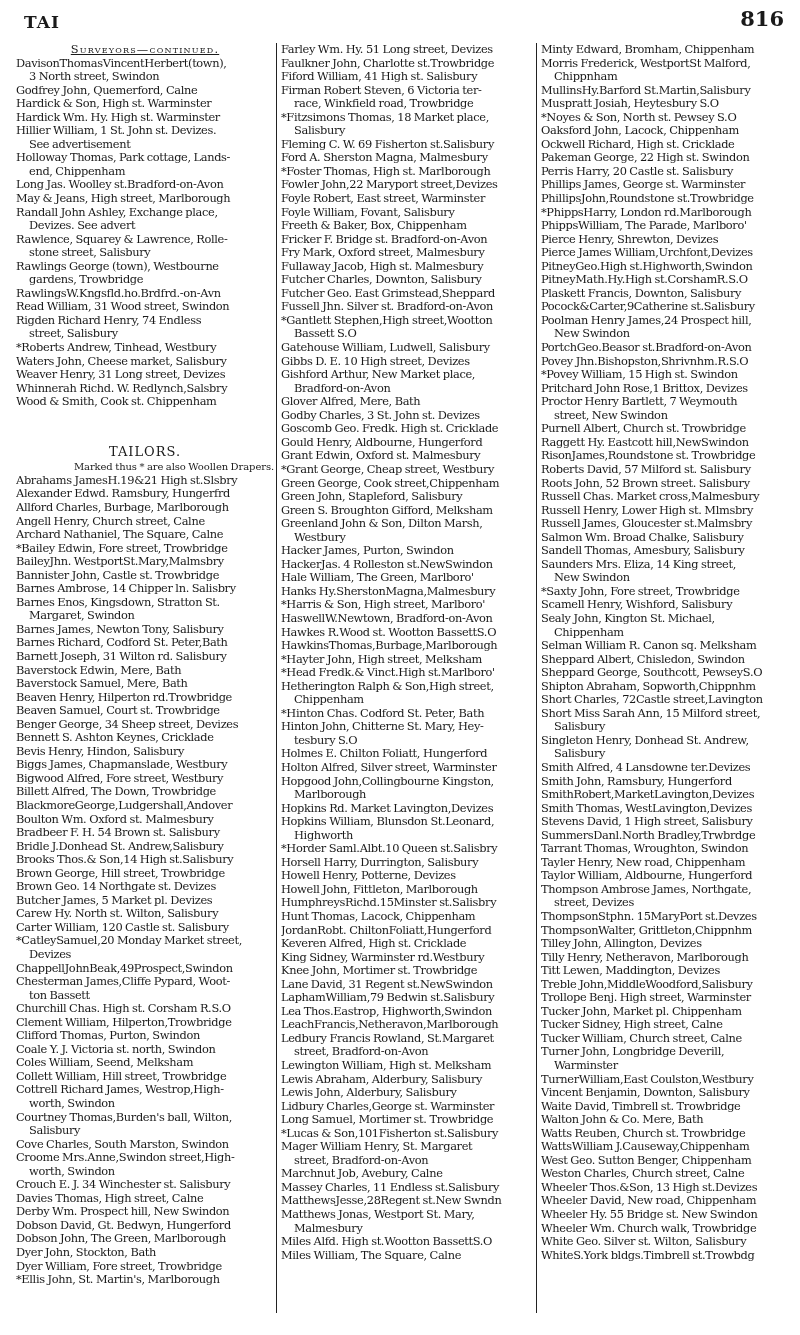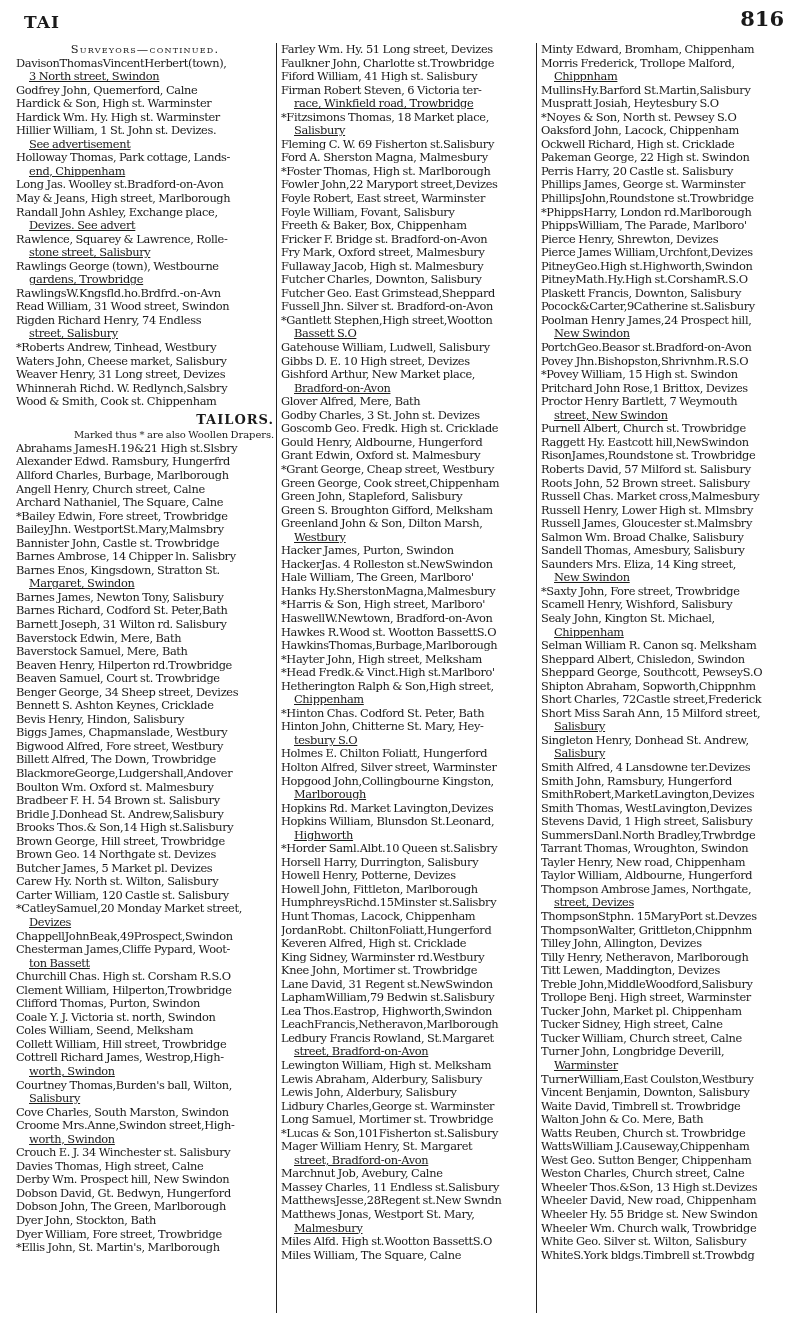--- a/index.html
+++ b/index.html
@@ -33,29 +33,29 @@
     font-size: 11.4px; line-height: 13.55px;
   }
   .col + .col { border-left: 1.3px solid #222; }
   .col-1 { width: 262px; padding-left: 2px; }
   .col-2 { width: 260px; }
   .col-3 { width: 258px; }
   .line {
     white-space: nowrap; overflow: hidden;
     letter-spacing: -0.35px; word-spacing: -0.5px;
   }
-  .line.cont { padding-left: 13px; text-decoration: underline; }
+  .line.cont { padding-left: 13px; }
   .line.head {
-    text-align: right; font-weight: bold; font-size: 13px;
-    letter-spacing: 1px; padding: 4px 0 2px 0;
+    text-align: center; font-weight: normal; font-size: 13px;
+    letter-spacing: 1px; padding: 4px 0 2px 0; margin-top: 32px;
   }
   .line.sub {
     text-align: right; font-size: 10px; letter-spacing: -0.1px;
   }
-  .line.centered { text-align: center; }
+  .line.centered { text-align: center; text-decoration: underline; }
   .sc { font-variant: small-caps; letter-spacing: 1.2px; }
 </style>
 </head>
 <body>
 
 <div class="page">
   <div class="header">
     <span class="hdr-left">TAI</span>
     <span class="hdr-page">816</span>
   </div>
@@ -239,21 +239,21 @@
         <div class="line">Marchnut Job, Avebury, Calne</div>
         <div class="line">Massey Charles, 11 Endless st.Salisbury</div>
         <div class="line">MatthewsJesse,28Regent st.New Swndn</div>
         <div class="line">Matthews Jonas, Westport St. Mary,</div>
         <div class="line cont">Malmesbury</div>
         <div class="line">Miles Alfd. High st.Wootton BassettS.O</div>
         <div class="line">Miles William, The Square, Calne</div>
       </div>
     <div class="col col-3">
         <div class="line">Minty Edward, Bromham, Chippenham</div>
-        <div class="line">Morris Frederick, Trollope Malford,</div>
+        <div class="line">Morris Frederick, WestportSt Malford,</div>
         <div class="line cont">Chippnham</div>
         <div class="line">MullinsHy.Barford St.Martin,Salisbury</div>
         <div class="line">Muspratt Josiah, Heytesbury S.O</div>
         <div class="line">*Noyes &amp; Son, North st. Pewsey S.O</div>
         <div class="line">Oaksford John, Lacock, Chippenham</div>
         <div class="line">Ockwell Richard, High st. Cricklade</div>
         <div class="line">Pakeman George, 22 High st. Swindon</div>
         <div class="line">Perris Harry, 20 Castle st. Salisbury</div>
         <div class="line">Phillips James, George st. Warminster</div>
         <div class="line">PhillipsJohn,Roundstone st.Trowbridge</div>
@@ -286,21 +286,21 @@
         <div class="line">Saunders Mrs. Eliza, 14 King street,</div>
         <div class="line cont">New Swindon</div>
         <div class="line">*Saxty John, Fore street, Trowbridge</div>
         <div class="line">Scamell Henry, Wishford, Salisbury</div>
         <div class="line">Sealy John, Kington St. Michael,</div>
         <div class="line cont">Chippenham</div>
         <div class="line">Selman William R. Canon sq. Melksham</div>
         <div class="line">Sheppard Albert, Chisledon, Swindon</div>
         <div class="line">Sheppard George, Southcott, PewseyS.O</div>
         <div class="line">Shipton Abraham, Sopworth,Chippnhm</div>
-        <div class="line">Short Charles, 72Castle street,Frederick</div>
+        <div class="line">Short Charles, 72Castle street,Lavington</div>
         <div class="line">Short Miss Sarah Ann, 15 Milford street,</div>
         <div class="line cont">Salisbury</div>
         <div class="line">Singleton Henry, Donhead St. Andrew,</div>
         <div class="line cont">Salisbury</div>
         <div class="line">Smith Alfred, 4 Lansdowne ter.Devizes</div>
         <div class="line">Smith John, Ramsbury, Hungerford</div>
         <div class="line">SmithRobert,MarketLavington,Devizes</div>
         <div class="line">Smith Thomas, WestLavington,Devizes</div>
         <div class="line">Stevens David, 1 High street, Salisbury</div>
         <div class="line">SummersDanl.North Bradley,Trwbrdge</div>

